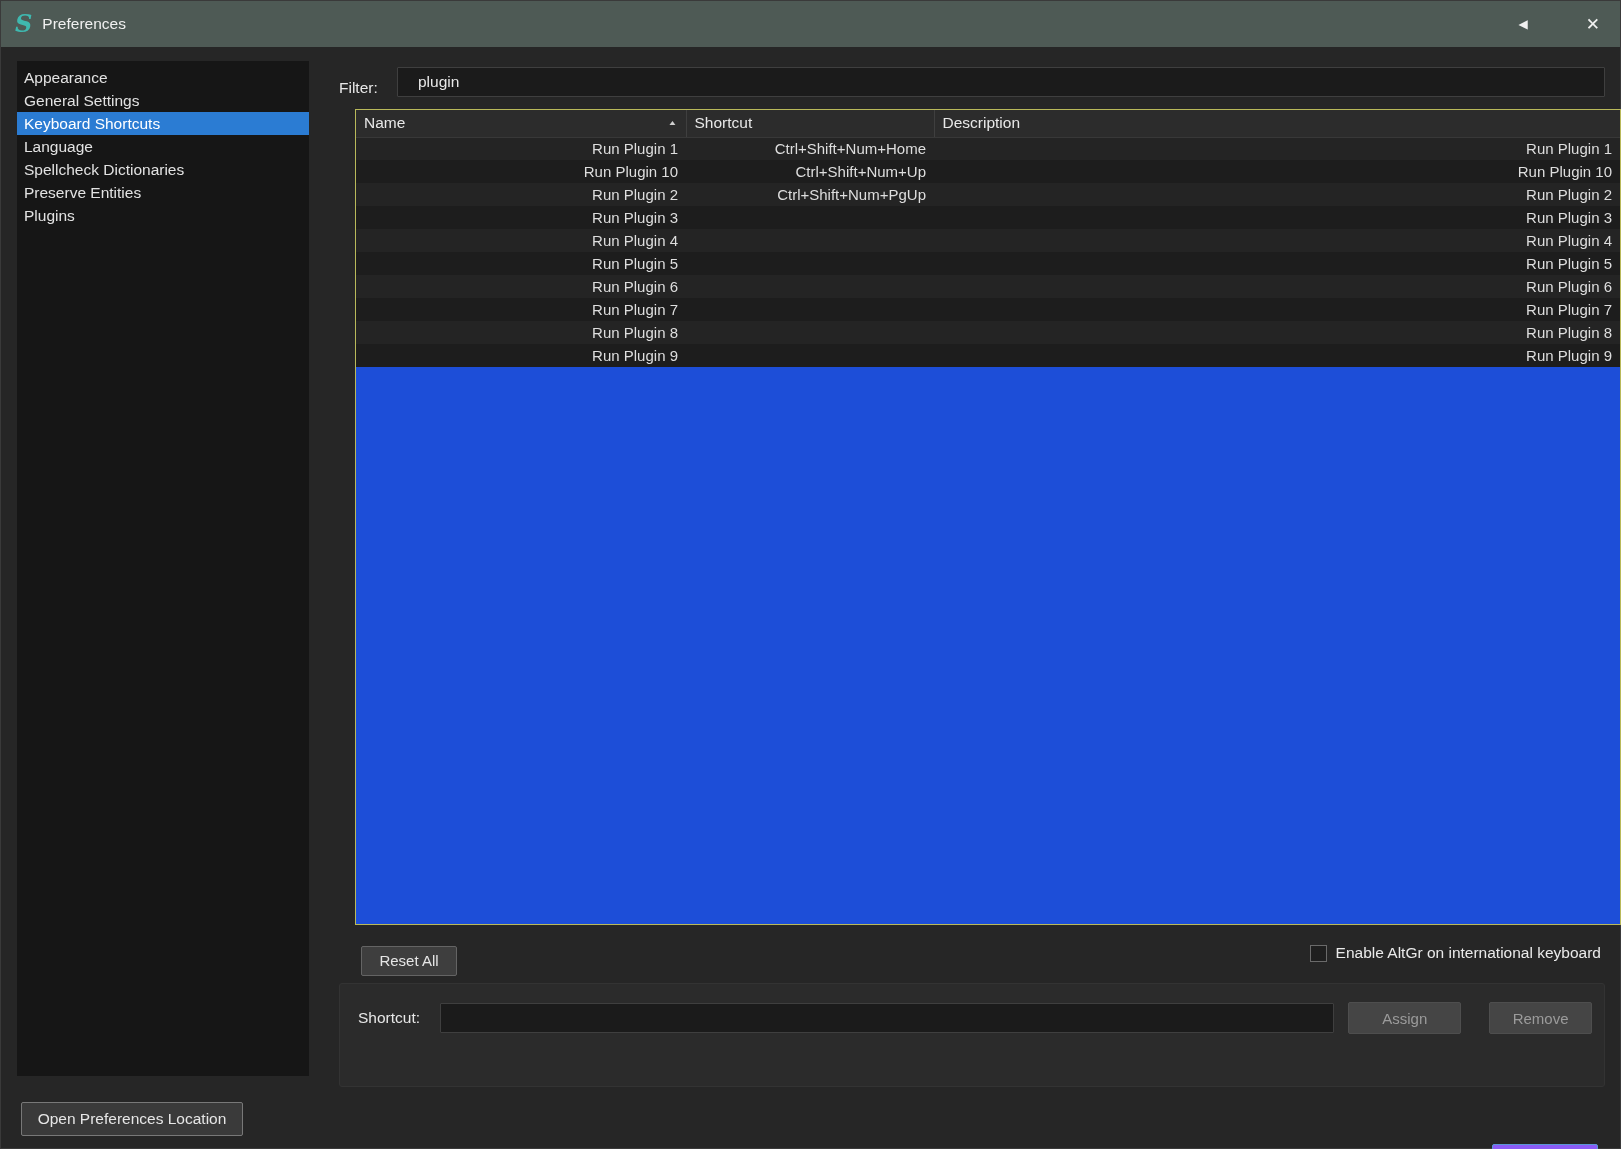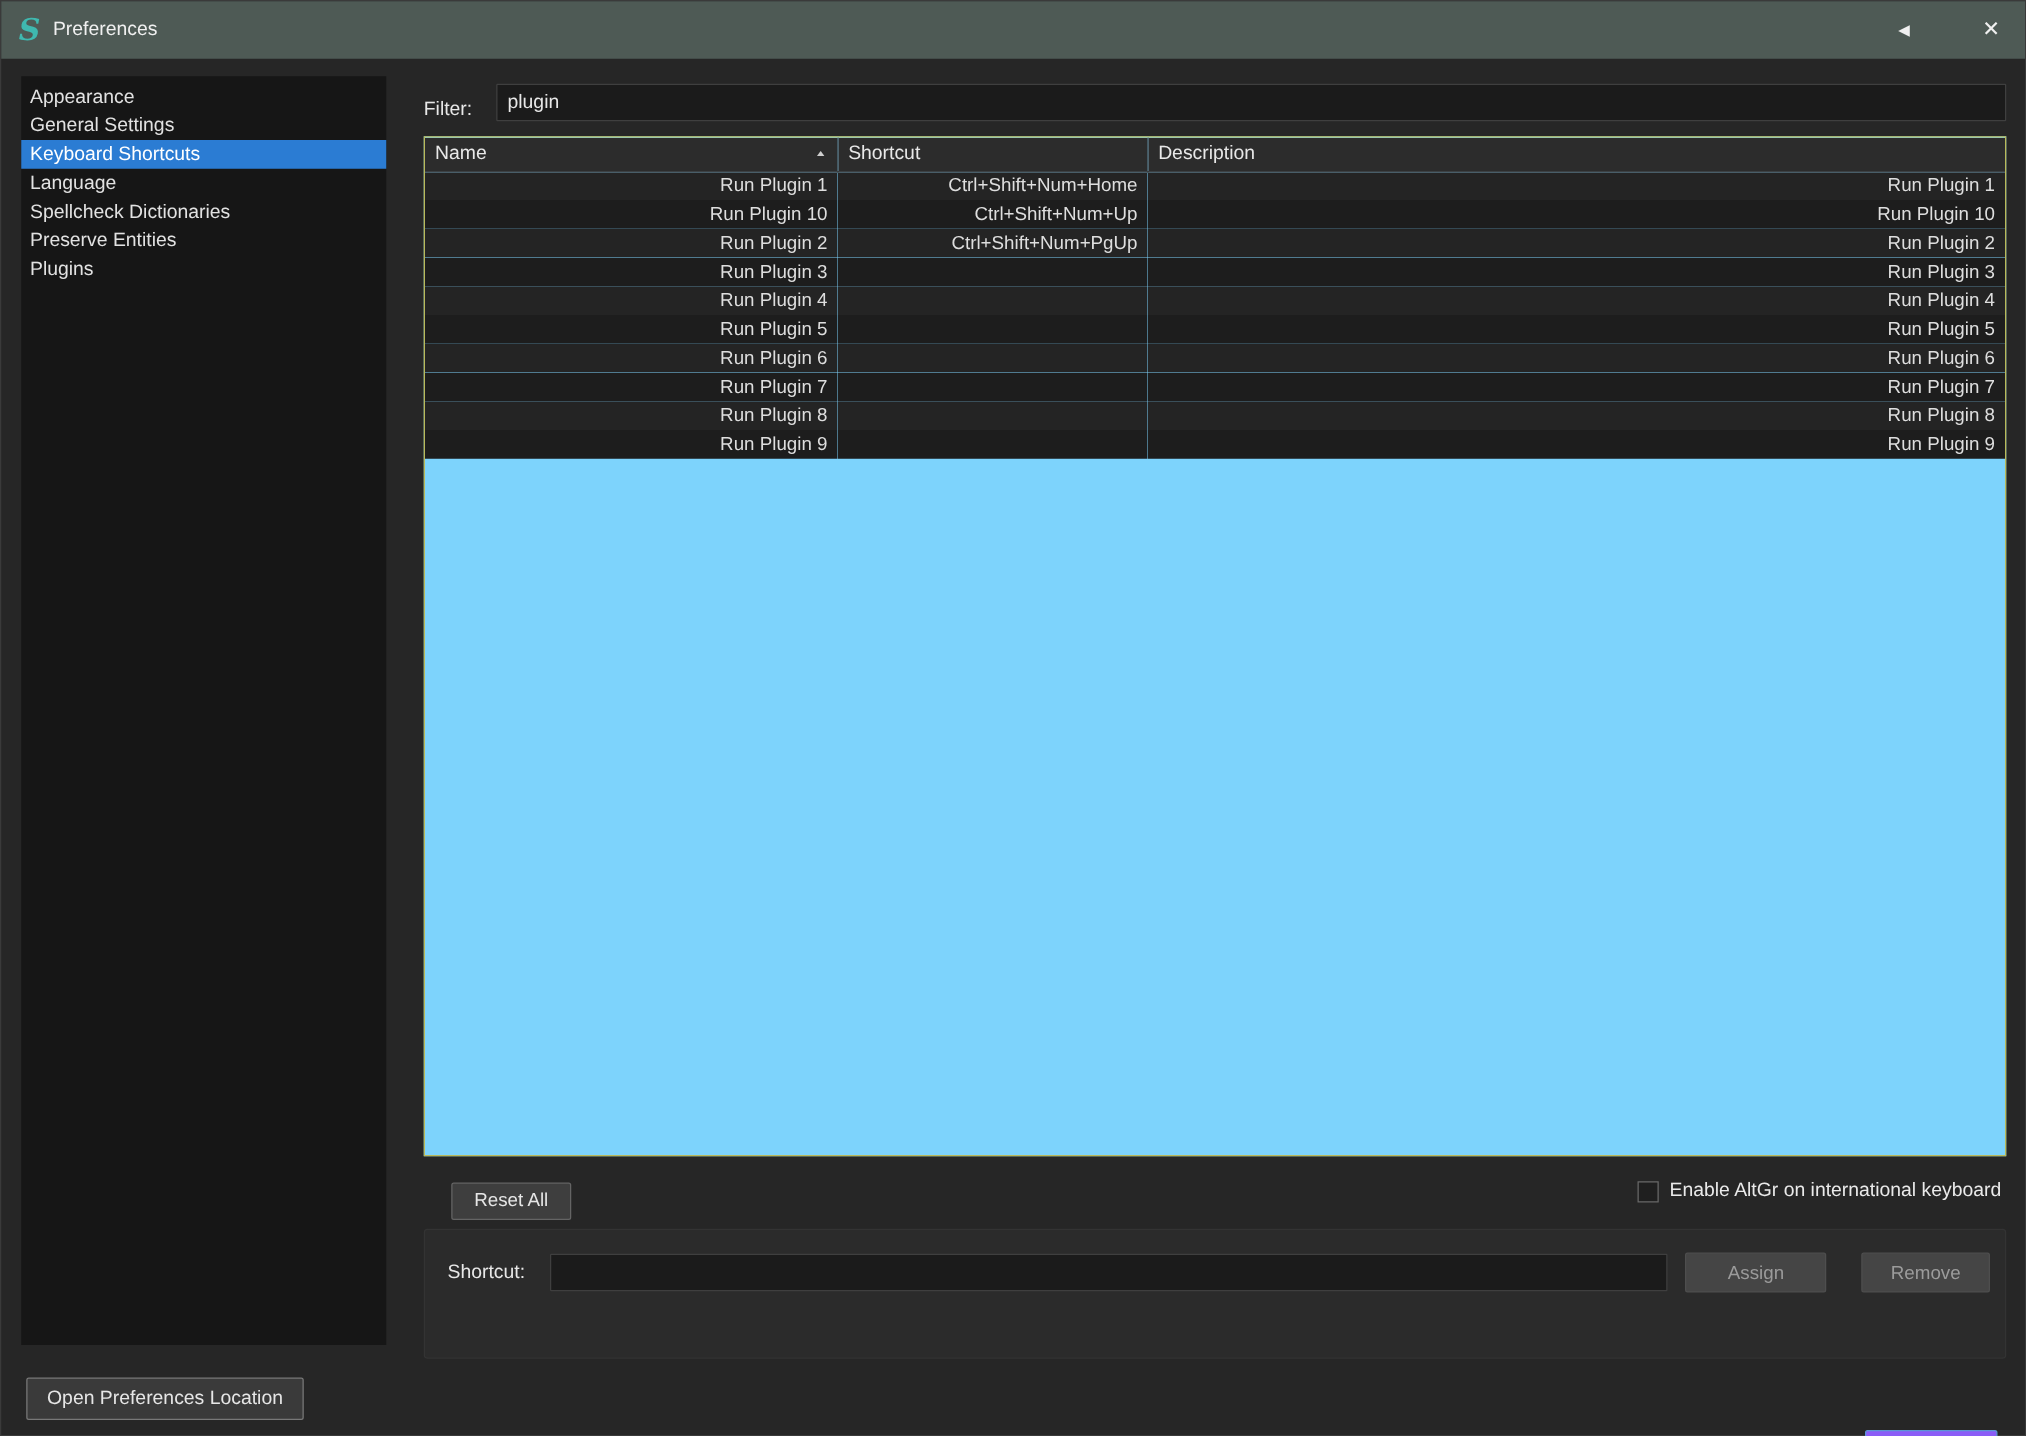--- a/index.html
+++ b/index.html
@@ -60,25 +60,25 @@
   .filter-row {
     position: absolute; left: 0; top: 4px; width: 100%; height: 32px;
     display: flex; align-items: flex-end;
   }
   .filter-row label { font-size: 15.5px; color: #e8e8e8; width: 58px; }
   .filter-row input {
     flex: 1; height: 30px;
     background: #1b1b1b; border: 1px solid #3f3f3f;
     color: #e8e8e8; font-size: 15.5px;
     font-family: "Liberation Sans", "DejaVu Sans", sans-serif;
-    padding: 0 8px; outline: none; border-radius: 1px;
+    padding: 0 20px; outline: none; border-radius: 1px;
   }
   .table-wrap {
-    position: absolute; left: 0; top: 48px; width: 1266px; height: 816px;
-    background: #7dd3fc;
+    position: absolute; left: 16px; top: 48px; width: 1266px; height: 816px;
+    background: #1d4ed8;
     border: 1px solid var(--table-focus-border, #b9b95a);
     overflow: hidden;
   }
   table { border-collapse: collapse; table-layout: fixed; width: 100%; }
   col.c-name { width: 330px; }
   col.c-shortcut { width: 248px; }
   thead th {
     background: #2c2c2c;
     font-weight: normal; font-size: 15.5px; color: #e8e8e8;
     text-align: left; height: 27px;

